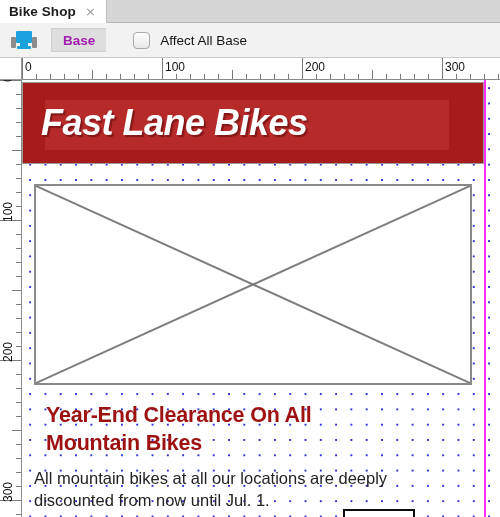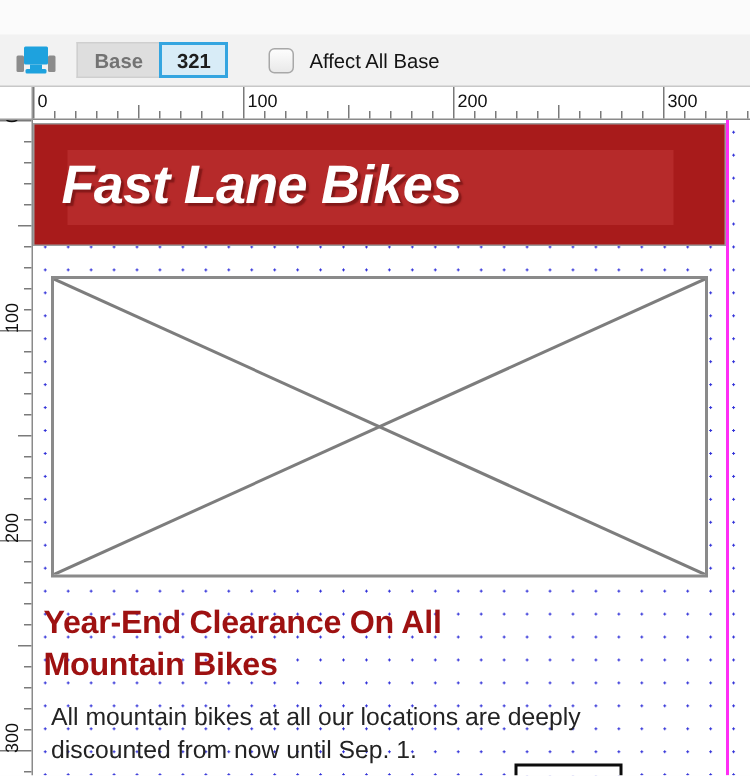--- a/index.html
+++ b/index.html
@@ -79,21 +79,21 @@
   .view-icon .spk-l { left: 0; }
   .view-icon .spk-r { right: 0; }
 
   .seg-group { display: flex; align-items: stretch; height: 24px; }
   .seg-base {
     background: #dedede;
     border: 1px solid #cfcfcf;
     border-right: none;
     padding: 0 11px;
     display: flex; align-items: center; justify-content: center;
-    font-size: 13.5px; font-weight: bold; color: #737373;
+    font-size: 13.5px; font-weight: bold; color: #a21caf;
     cursor: pointer;
   }
   .seg-value {
     background: #d8ecf7;
     border: 2px solid #34a5e0;
     padding: 0 9px;
     display: flex; align-items: center; justify-content: center;
     font-size: 13.5px; font-weight: bold; color: #1d1d1d;
     min-width: 46px;
     cursor: text;
@@ -207,21 +207,21 @@
     left: 12px; top: 104px;
     width: 438px; height: 201px;
     border: 2px solid #8a8a8a;
     background: #ffffff;
   }
   .img-ph svg { display: block; width: 100%; height: 100%; }
 
   
   .headline {
     position: absolute;
-    left: 7px; top: 322px;
+    left: 24px; top: 322px;
     width: 350px;
     font-size: 21.5px;
     font-weight: bold;
     color: #9e1111;
     line-height: 1.28;
     letter-spacing: -0.2px;
   }
   
   .bodycopy {
     position: absolute;
@@ -239,34 +239,39 @@
     width: 72px; height: 18px;
     border: 2px solid #0c0c0c;
     background: #ffffff;
   }
 </style>
 </head>
 <body>
 
 <div id="app">
 
+  <div class="tabbar">
+    <div class="tab">
+      <span class="tab-label">Bike Shop</span>
+      <span class="tab-close">×</span>
+    </div>
+  </div>
 
   <div class="toolbar">
 
     <div class="view-icon">
       <div class="spk-l"></div>
       <div class="screen"></div>
       <div class="stand"></div>
       <div class="base"></div>
       <div class="spk-r"></div>
     </div>
 
     <div class="seg-group">
       <div class="seg-base">Base</div>
-      <div class="seg-value">321</div>
     </div>
 
     <div class="affect-wrap">
       <div class="checkbox"></div>
       <span class="affect-label">Affect All Base</span>
     </div>
 
   </div>
 
   <div class="ruler-corner"></div>
@@ -363,19 +368,19 @@
 
     <div class="img-ph">
       <svg viewBox="0 0 438 201" preserveAspectRatio="none">
         <line x1="0" y1="0" x2="438" y2="201" stroke="#7d7d7d" stroke-width="2" vector-effect="non-scaling-stroke"></line>
         <line x1="438" y1="0" x2="0" y2="201" stroke="#7d7d7d" stroke-width="2" vector-effect="non-scaling-stroke"></line>
       </svg>
     </div>
 
     <h2 class="headline">Year-End Clearance On All Mountain Bikes</h2>
 
-    <p class="bodycopy">All mountain bikes at all our locations are deeply discounted from now until Sep. 1.</p>
+    <p class="bodycopy">All mountain bikes at all our locations are deeply discounted from now until Jul. 1.</p>
 
     <div class="bottom-widget"></div>
 
   </div>
 
 </div>
 
 </body></html>

